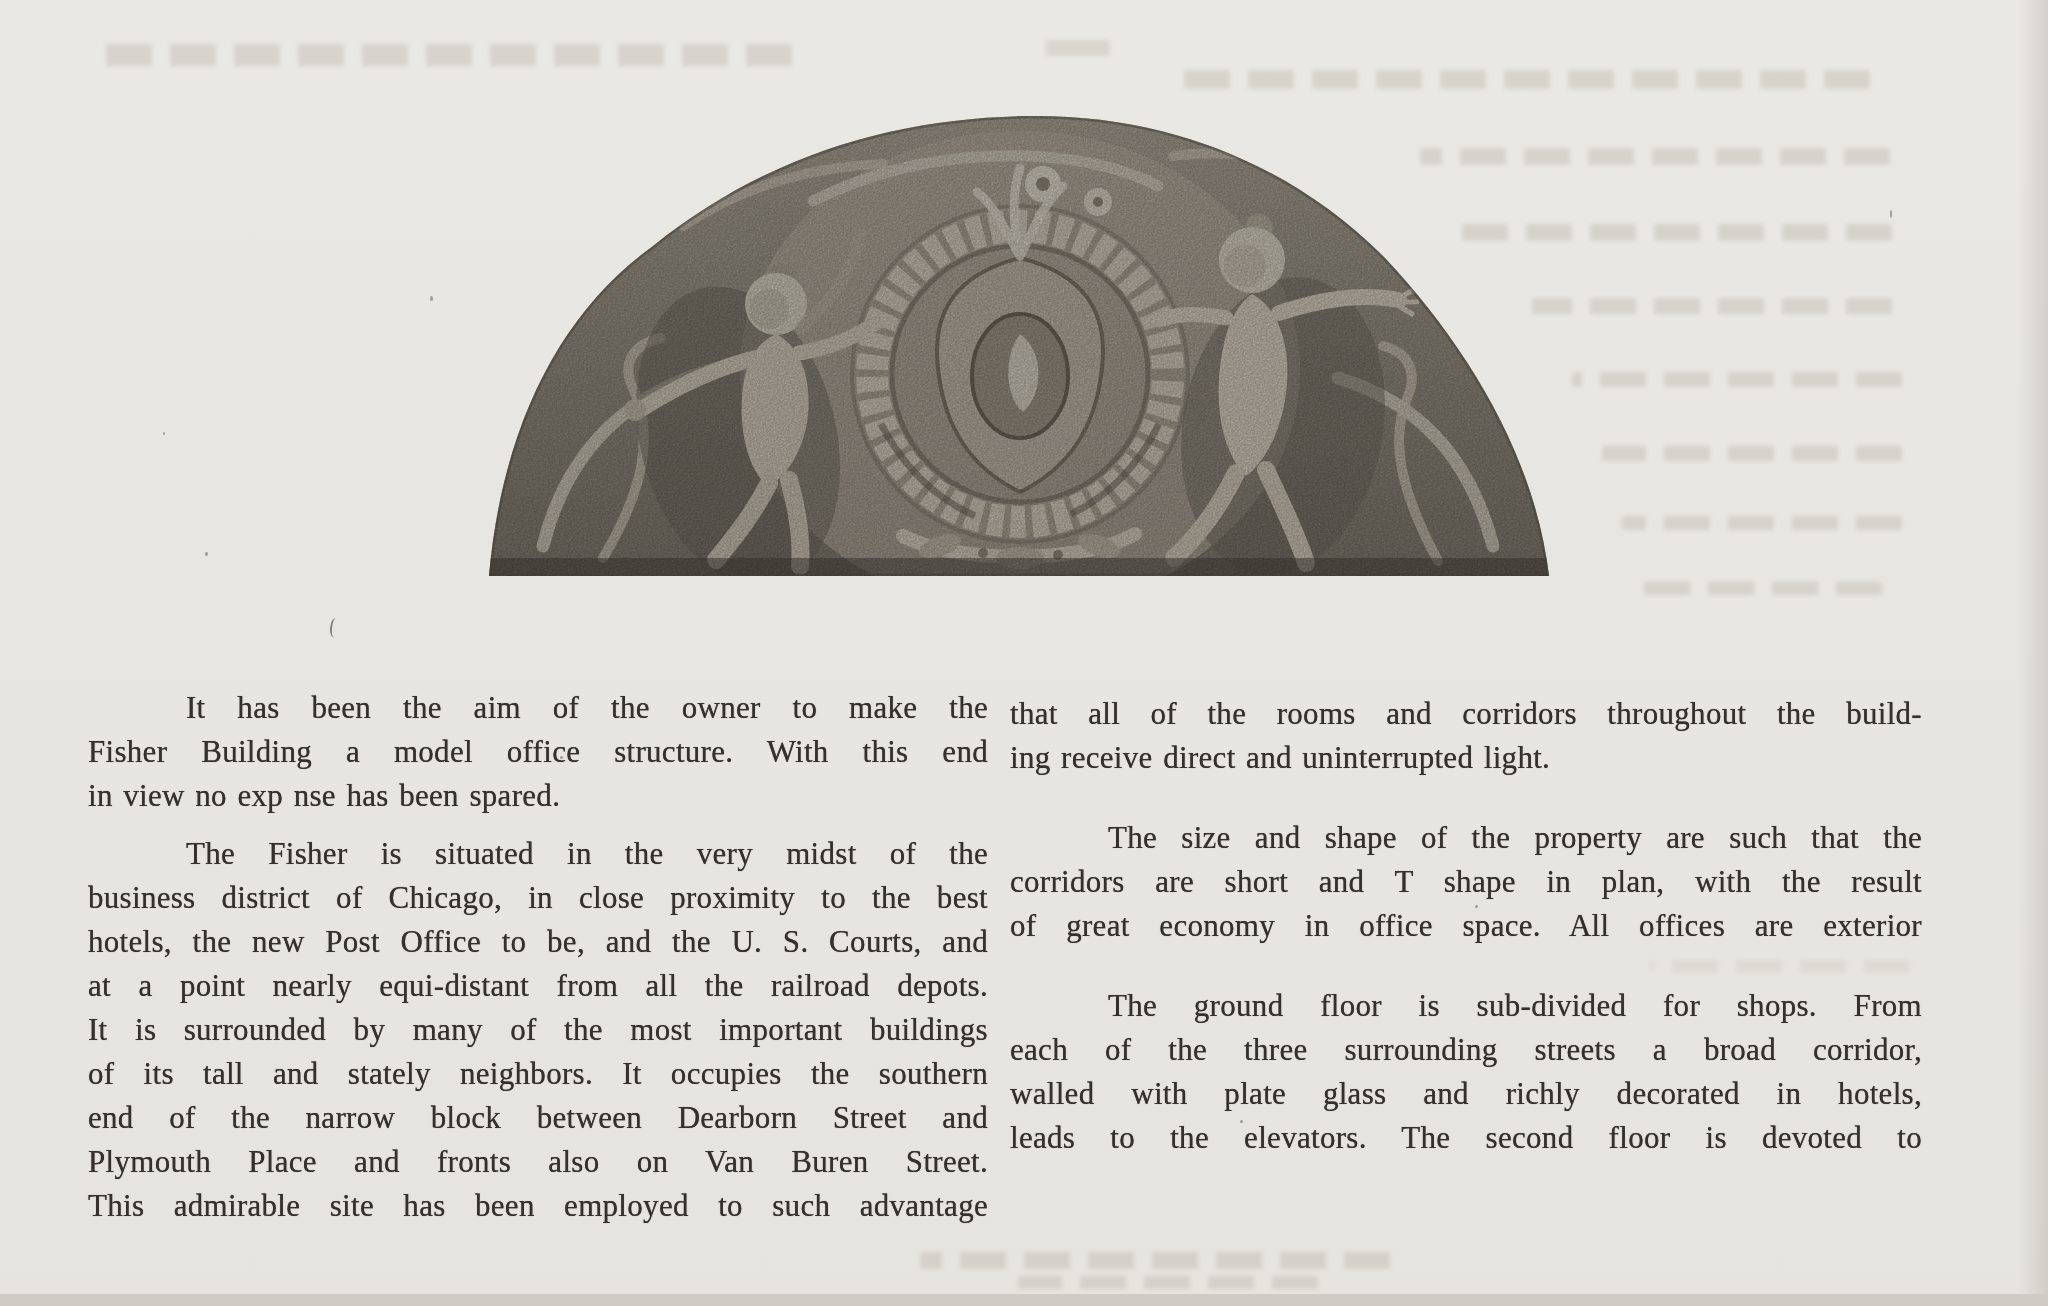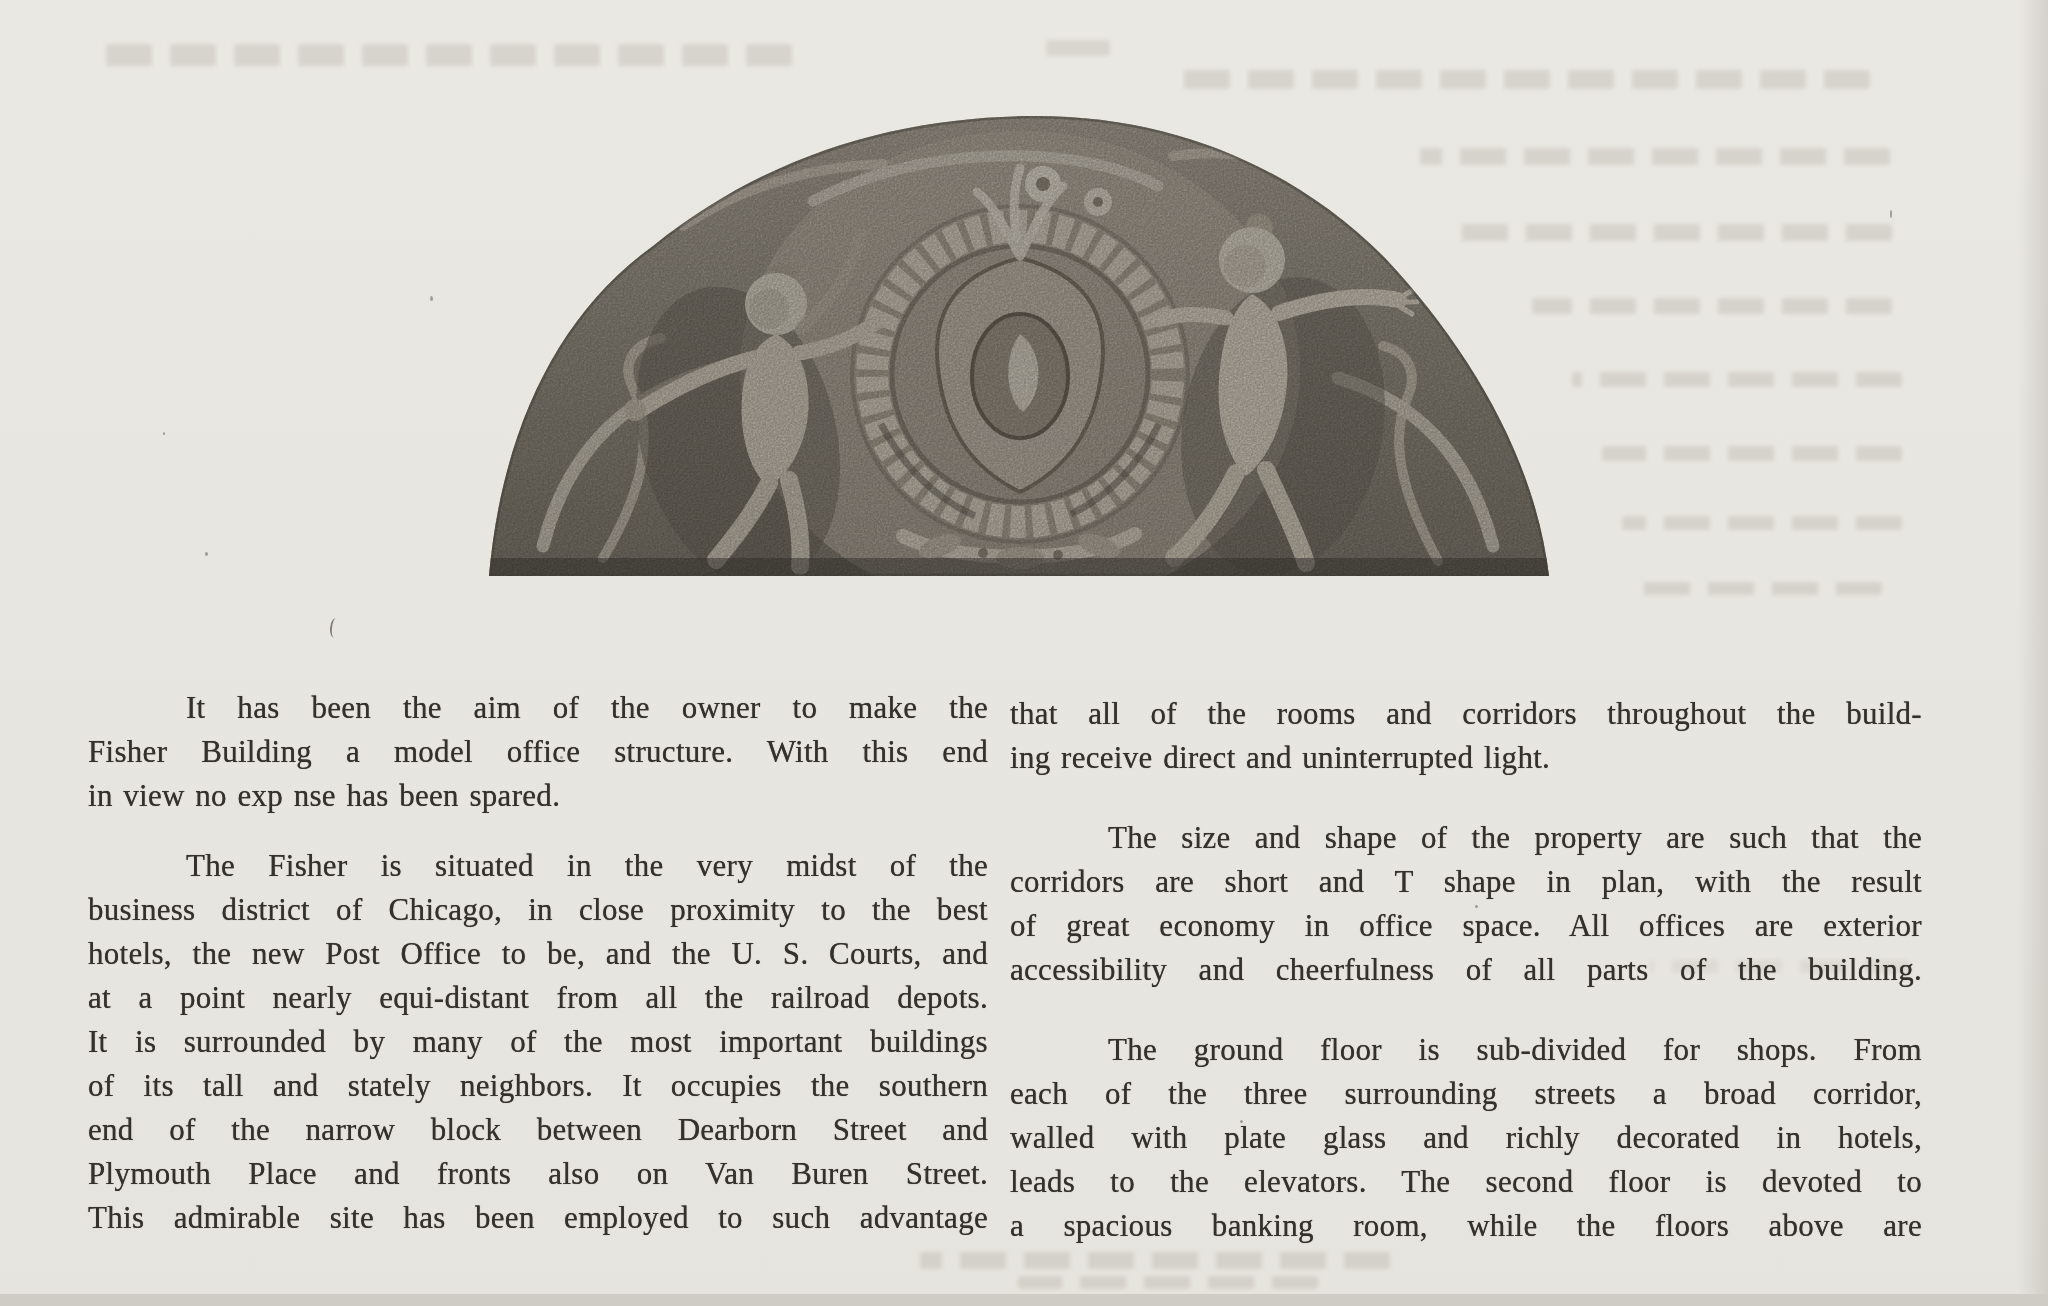--- a/index.html
+++ b/index.html
@@ -14,21 +14,21 @@
   }
   
   .col{position:absolute;font-size:31px;line-height:44px;letter-spacing:.3px;word-spacing:2.5px;
        text-rendering:optimizeLegibility;}
   .col .line{text-align:justify;text-align-last:left;white-space:normal;
              text-shadow:0 0 .7px rgba(46,43,38,.85);}
   .col .line.j{text-align-last:justify;}
   .col .line.indent{text-indent:98px;}
   .col-left{left:88px;top:686px;width:900px;}
   .col-right{left:1010px;top:692px;width:912px;}
-  .col-left .para + .para{margin-top:26px;}
+  .col-left .para + .para{margin-top:14px;}
   .col-right .para + .para{margin-top:36px;}
   
   .plate{position:absolute;left:483px;top:106px;width:1074px;height:482px;margin:0;padding:0;}
   .plate svg{display:block;width:100%;height:100%;}
   
   .ghost{position:absolute;background:#aaa49a;opacity:.26;filter:blur(2px);border-radius:3px;
          transform:scaleX(-1);}
   .ghost.words{background:repeating-linear-gradient(90deg,#a29c92 0 46px,transparent 46px 64px);}
   
   .speck{position:absolute;background:rgba(70,66,60,.45);border-radius:50%;}
@@ -169,28 +169,26 @@
     </div>
   <div class="col col-right">
       <div class="para">
         <div class="line j">that all of the rooms and corridors throughout the build-</div>
         <div class="line">ing receive direct and uninterrupted light.</div>
       </div>
       <div class="para">
         <div class="line j indent">The size and shape of the property are such that the</div>
         <div class="line j">corridors are short and T shape in plan, with the result</div>
         <div class="line j">of great economy in office space.  All offices are exterior</div>
-        <div class="line j">accessibility and cheerfulness of all parts of the building.</div>
       </div>
       <div class="para">
         <div class="line j indent">The ground floor is sub-divided for shops.  From</div>
         <div class="line j">each of the three surrounding streets a broad corridor,</div>
         <div class="line j">walled with plate glass and richly decorated in hotels,</div>
         <div class="line j">leads to the elevators.  The second floor is devoted to</div>
-        <div class="line j">a spacious banking room, while the floors above are</div>
       </div>
     </div>
 
   <span class="paren-mark" style="left:330px;top:618px;"></span>
   <span class="speck" style="left:205px;top:552px;width:3px;height:4px;"></span>
   <span class="speck" style="left:560px;top:756px;width:3px;height:3px;"></span>
   <span class="speck" style="left:430px;top:296px;width:3px;height:5px;"></span>
   <span class="speck" style="left:163px;top:432px;width:2px;height:3px;"></span>
   <span class="speck" style="left:1475px;top:905px;width:3px;height:3px;"></span>
   <span class="speck" style="left:1890px;top:210px;width:2px;height:8px;"></span>

